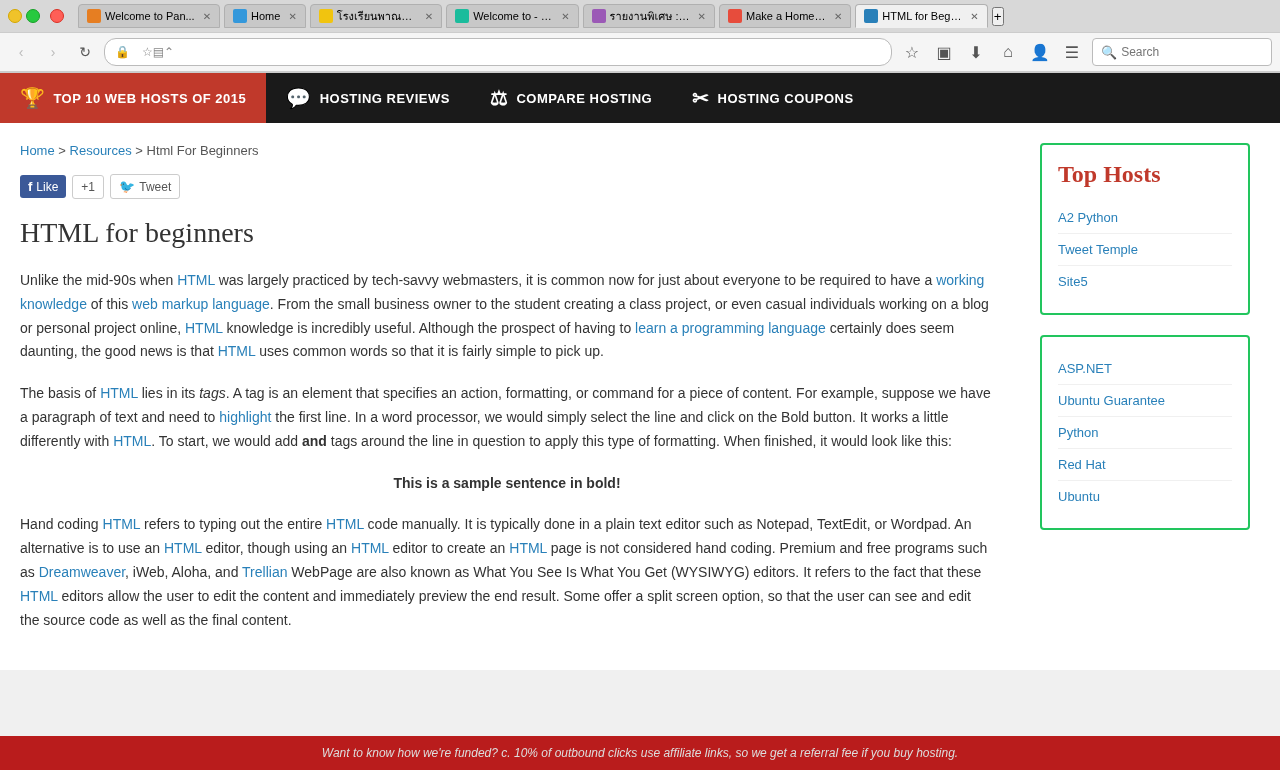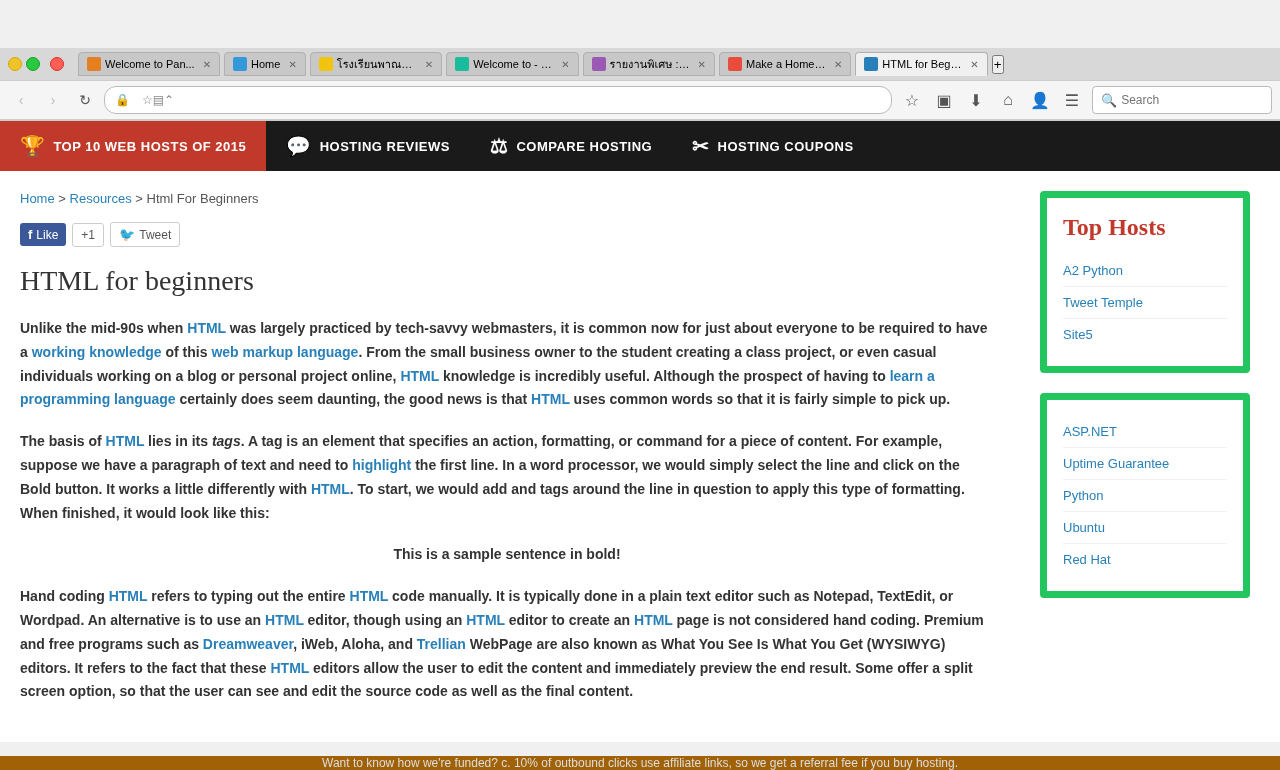--- a/index.html
+++ b/index.html
@@ -1,19 +1,19 @@
 <!DOCTYPE html>
 <html><head>
   <meta charset="utf-8">
   <style>
     * { margin: 0; padding: 0; box-sizing: border-box; }
     body { font-family: Arial, sans-serif; font-size: 14px; background: #f0f0f0; overflow-x: hidden; }
 
     
-    .browser-chrome { background: #d946ef; border-bottom: 1px solid #ccc; margin-top: 48px; }
+    .browser-chrome { background: #d946ef; border-bottom: 1px solid #ccc; }
     .browser-title-bar { background: #d8d8d8; display: flex; align-items: center; padding: 4px 8px; gap: 4px; height: 32px; }
     .browser-tab { display: flex; align-items: center; height: 24px; padding: 0 8px; border-radius: 4px 4px 0 0; font-size: 11px; max-width: 150px; overflow: hidden; white-space: nowrap; text-overflow: ellipsis; gap: 4px; background: #c8c8c8; border: 1px solid #b0b0b0; cursor: pointer; }
     .browser-tab.active { background: #f0f0f0; border-bottom: 1px solid #f0f0f0; z-index: 1; }
     .browser-tab .tab-icon { width: 14px; height: 14px; border-radius: 2px; flex-shrink: 0; }
     .browser-tab .close-btn { margin-left: 4px; font-size: 10px; color: #666; cursor: pointer; }
     .browser-nav-bar { background: #f5f5f5; display: flex; align-items: center; padding: 4px 8px; gap: 6px; height: 40px; border-top: 1px solid #ccc; border-bottom: 1px solid #ccc; }
     .nav-btn { background: none; border: 1px solid transparent; border-radius: 50%; width: 26px; height: 26px; display: flex; align-items: center; justify-content: center; cursor: pointer; font-size: 14px; color: #555; }
     .nav-btn.disabled { color: #bbb; cursor: default; }
     .url-bar { flex: 1; display: flex; align-items: center; background: white; border: 1px solid #bbb; border-radius: 12px; padding: 0 10px; height: 28px; font-size: 12px; color: #333; }
     .url-bar-text { flex: 1; font-size: 12px; color: #333; }
@@ -41,32 +41,32 @@
     .breadcrumb span { color: #555; }
 
     
     .social-buttons { display: flex; gap: 6px; margin-bottom: 18px; align-items: center; }
     .fb-btn { background: #3b5998; color: white; border: none; border-radius: 3px; padding: 4px 8px; font-size: 12px; cursor: pointer; display: flex; align-items: center; gap: 4px; }
     .gplus-btn { background: white; color: #555; border: 1px solid #ccc; border-radius: 3px; padding: 4px 8px; font-size: 12px; cursor: pointer; }
     .tweet-btn { background: white; color: #555; border: 1px solid #ccc; border-radius: 3px; padding: 4px 8px; font-size: 12px; cursor: pointer; display: flex; align-items: center; gap: 4px; }
 
     
     .article-title { font-size: 28px; color: #333; font-weight: normal; margin-bottom: 20px; font-family: Georgia, serif; }
-    .article-body p { font-size: 14px; line-height: 1.7; color: #333; margin-bottom: 18px; font-weight: bold; }
+    .article-body p { font-size: 14px; line-height: 1.7; color: #333; margin-bottom: 18px; }
     .article-body a { color: #2980b9; text-decoration: none; }
     .sample-bold { text-align: center; font-size: 14px; font-weight: bold; margin: 16px 0; }
 
     
-    .sidebar-box { background: white; border: 7px solid #22c55e; border-radius: 4px; margin-bottom: 20px; padding: 16px; }
+    .sidebar-box { background: white; border: 2px solid #22c55e; border-radius: 4px; margin-bottom: 20px; padding: 16px; }
     .sidebar-box-title { font-size: 24px; color: #c0392b; font-family: Georgia, serif; margin-bottom: 14px; }
     .sidebar-link { display: block; padding: 8px 0; border-bottom: 1px solid #f0f0f0; color: #2980b9; text-decoration: none; font-size: 13px; }
     .sidebar-link:last-child { border-bottom: none; }
 
     
-    .footer-bar { background: #a16207; color: #ddd; text-align: center; font-size: 12px; position: fixed; bottom: 0; width: 100%; }
+    .footer-bar { background: #b91c1c; color: #ddd; text-align: center; padding: 10px; font-size: 12px; position: fixed; bottom: 0; width: 100%; font-style: italic; }
 
     
     .tab-fav-1 { background: #e67e22; }
     .tab-fav-2 { background: #3498db; }
     .tab-fav-3 { background: #f1c40f; }
     .tab-fav-4 { background: #1abc9c; }
     .tab-fav-5 { background: #9b59b6; }
     .tab-fav-6 { background: #e74c3c; }
     .tab-fav-active { background: #2980b9; }
   </style>
@@ -213,24 +213,24 @@
 
       <div class="sidebar-box">
         <h2 class="sidebar-box-title">Top Hosts</h2>
         <a href="#" class="sidebar-link">A2 Python</a>
         <a href="#" class="sidebar-link">Tweet Temple</a>
         <a href="#" class="sidebar-link">Site5</a>
       </div>
 
       <div class="sidebar-box">
         <a href="#" class="sidebar-link">ASP.NET</a>
-        <a href="#" class="sidebar-link">Uptime Guarantee</a>
+        <a href="#" class="sidebar-link">Ubuntu Guarantee</a>
         <a href="#" class="sidebar-link">Python</a>
+        <a href="#" class="sidebar-link">Red Hat</a>
         <a href="#" class="sidebar-link">Ubuntu</a>
-        <a href="#" class="sidebar-link">Red Hat</a>
       </div>
     </aside>
 
   </div>
 </div>
 
 <div class="footer-bar">
   <span>Want to know how we're funded? c. 10% of outbound clicks use affiliate links, so we get a referral fee if you buy hosting.</span>
 </div>
 

